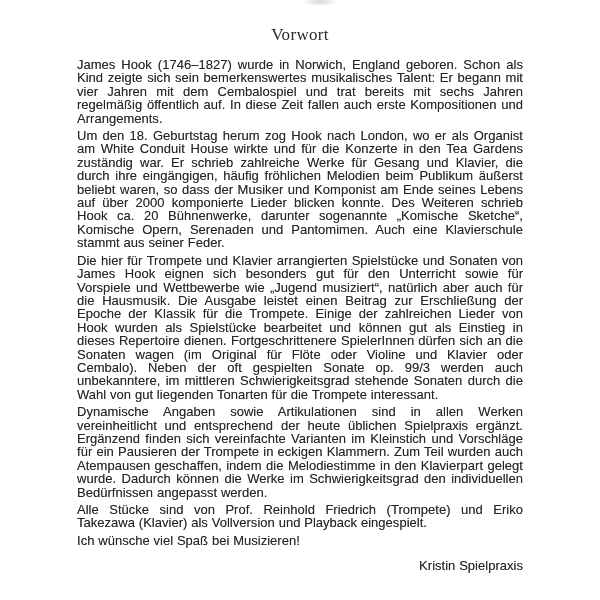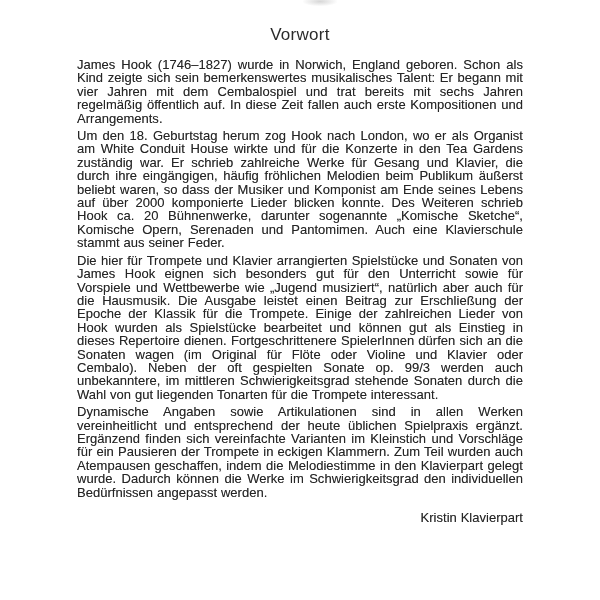--- a/index.html
+++ b/index.html
@@ -29,20 +29,21 @@
     position: absolute;
     top: 25px;
     left: 0;
     width: 100%;
     text-align: center;
     margin: 0;
     font-size: 17px;
     font-weight: 400;
     letter-spacing: 0.3px;
     color: #2b2b2b;
+    font-family: Liberation Serif, serif;
   }
   .body-block {
     position: absolute;
     top: 58px;
     left: 77px;
     width: 446px;
     font-size: 13px;
     line-height: 13.4px;
     text-align: justify;
     letter-spacing: 0.02px;
@@ -69,16 +70,18 @@
 
   <div class="scan-smudge-top"></div>
 
   <h1 class="title">Vorwort</h1>
 
   <div class="body-block">
     <p>James Hook (1746–1827) wurde in Norwich, England geboren. Schon als Kind zeigte sich sein bemerkenswertes musikalisches Talent: Er begann mit vier Jahren mit dem Cembalospiel und trat bereits mit sechs Jahren regelmäßig öffentlich auf. In diese Zeit fallen auch erste Kompositionen und Arrangements.</p>
     <p>Um den 18. Geburtstag herum zog Hook nach London, wo er als Organist am White Conduit House wirkte und für die Konzerte in den Tea Gardens zuständig war. Er schrieb zahlreiche Werke für Gesang und Klavier, die durch ihre eingängigen, häufig fröhlichen Melodien beim Publikum äußerst beliebt waren, so dass der Musiker und Komponist am Ende seines Lebens auf über 2000 komponierte Lieder blicken konnte. Des Weiteren schrieb Hook ca. 20 Bühnenwerke, darunter sogenannte „Komische Sketche“, Komische Opern, Serenaden und Pantomimen. Auch eine Klavierschule stammt aus seiner Feder.</p>
     <p>Die hier für Trompete und Klavier arrangierten Spielstücke und Sonaten von James Hook eignen sich besonders gut für den Unterricht sowie für Vorspiele und Wettbewerbe wie „Jugend musiziert“, natürlich aber auch für die Hausmusik. Die Ausgabe leistet einen Beitrag zur Erschließung der Epoche der Klassik für die Trompete. Einige der zahlreichen Lieder von Hook wurden als Spielstücke bearbeitet und können gut als Einstieg in dieses Repertoire dienen. Fortgeschrittenere SpielerInnen dürfen sich an die Sonaten wagen (im Original für Flöte oder Violine und Klavier oder Cembalo). Neben der oft gespielten Sonate op. 99/3 werden auch unbekanntere, im mittleren Schwierigkeitsgrad stehende Sonaten durch die Wahl von gut liegenden Tonarten für die Trompete interessant.</p>
     <p>Dynamische Angaben sowie Artikulationen sind in allen Werken vereinheitlicht und entsprechend der heute üblichen Spielpraxis ergänzt. Ergänzend finden sich vereinfachte Varianten im Kleinstich und Vorschläge für ein Pausieren der Trompete in eckigen Klammern. Zum Teil wurden auch Atempausen geschaffen, indem die Melodiestimme in den Klavierpart gelegt wurde. Dadurch können die Werke im Schwierigkeitsgrad den individuellen Bedürfnissen angepasst werden.</p>
-    <p class="signature">Kristin Klavierpart</p>
+    <p>Alle Stücke sind von Prof. Reinhold Friedrich (Trompete) und Eriko Takezawa (Klavier) als Vollversion und Playback eingespielt.</p>
+    <p class="no-justify">Ich wünsche viel Spaß bei Musizieren!</p>
+    <p class="signature">Kristin Spielpraxis</p>
   </div>
 
 </div>
 
 </body></html>

